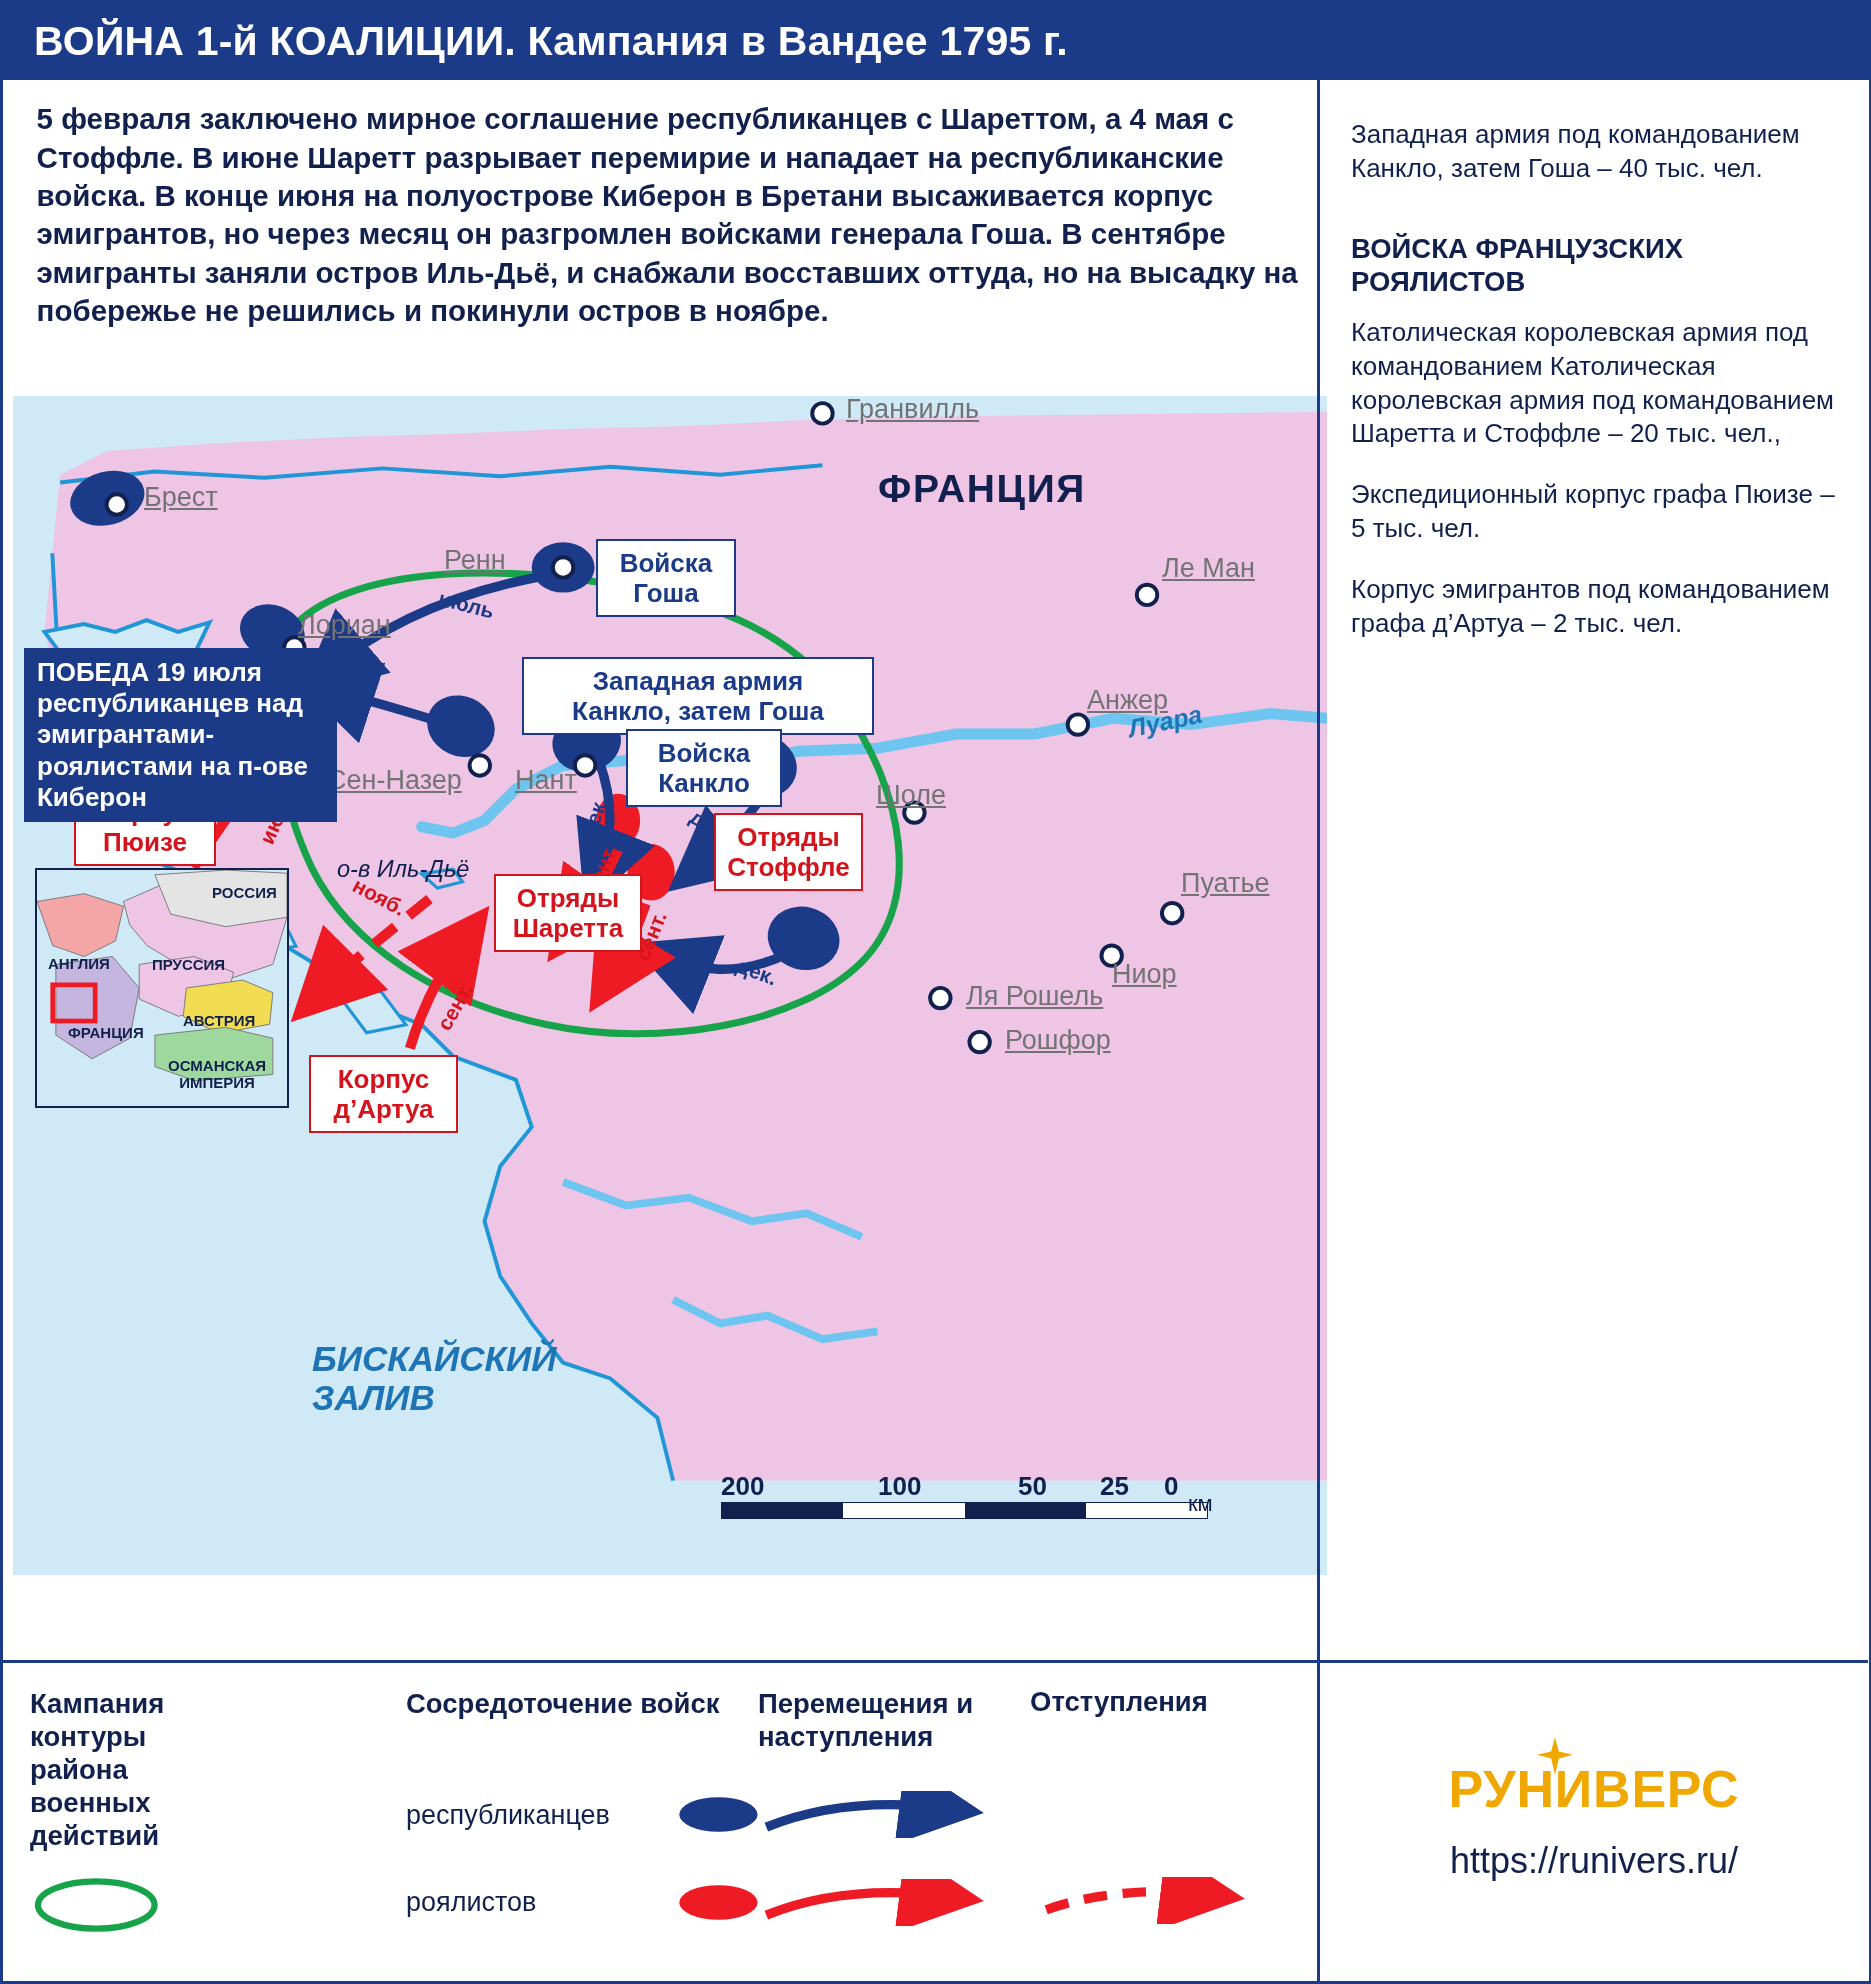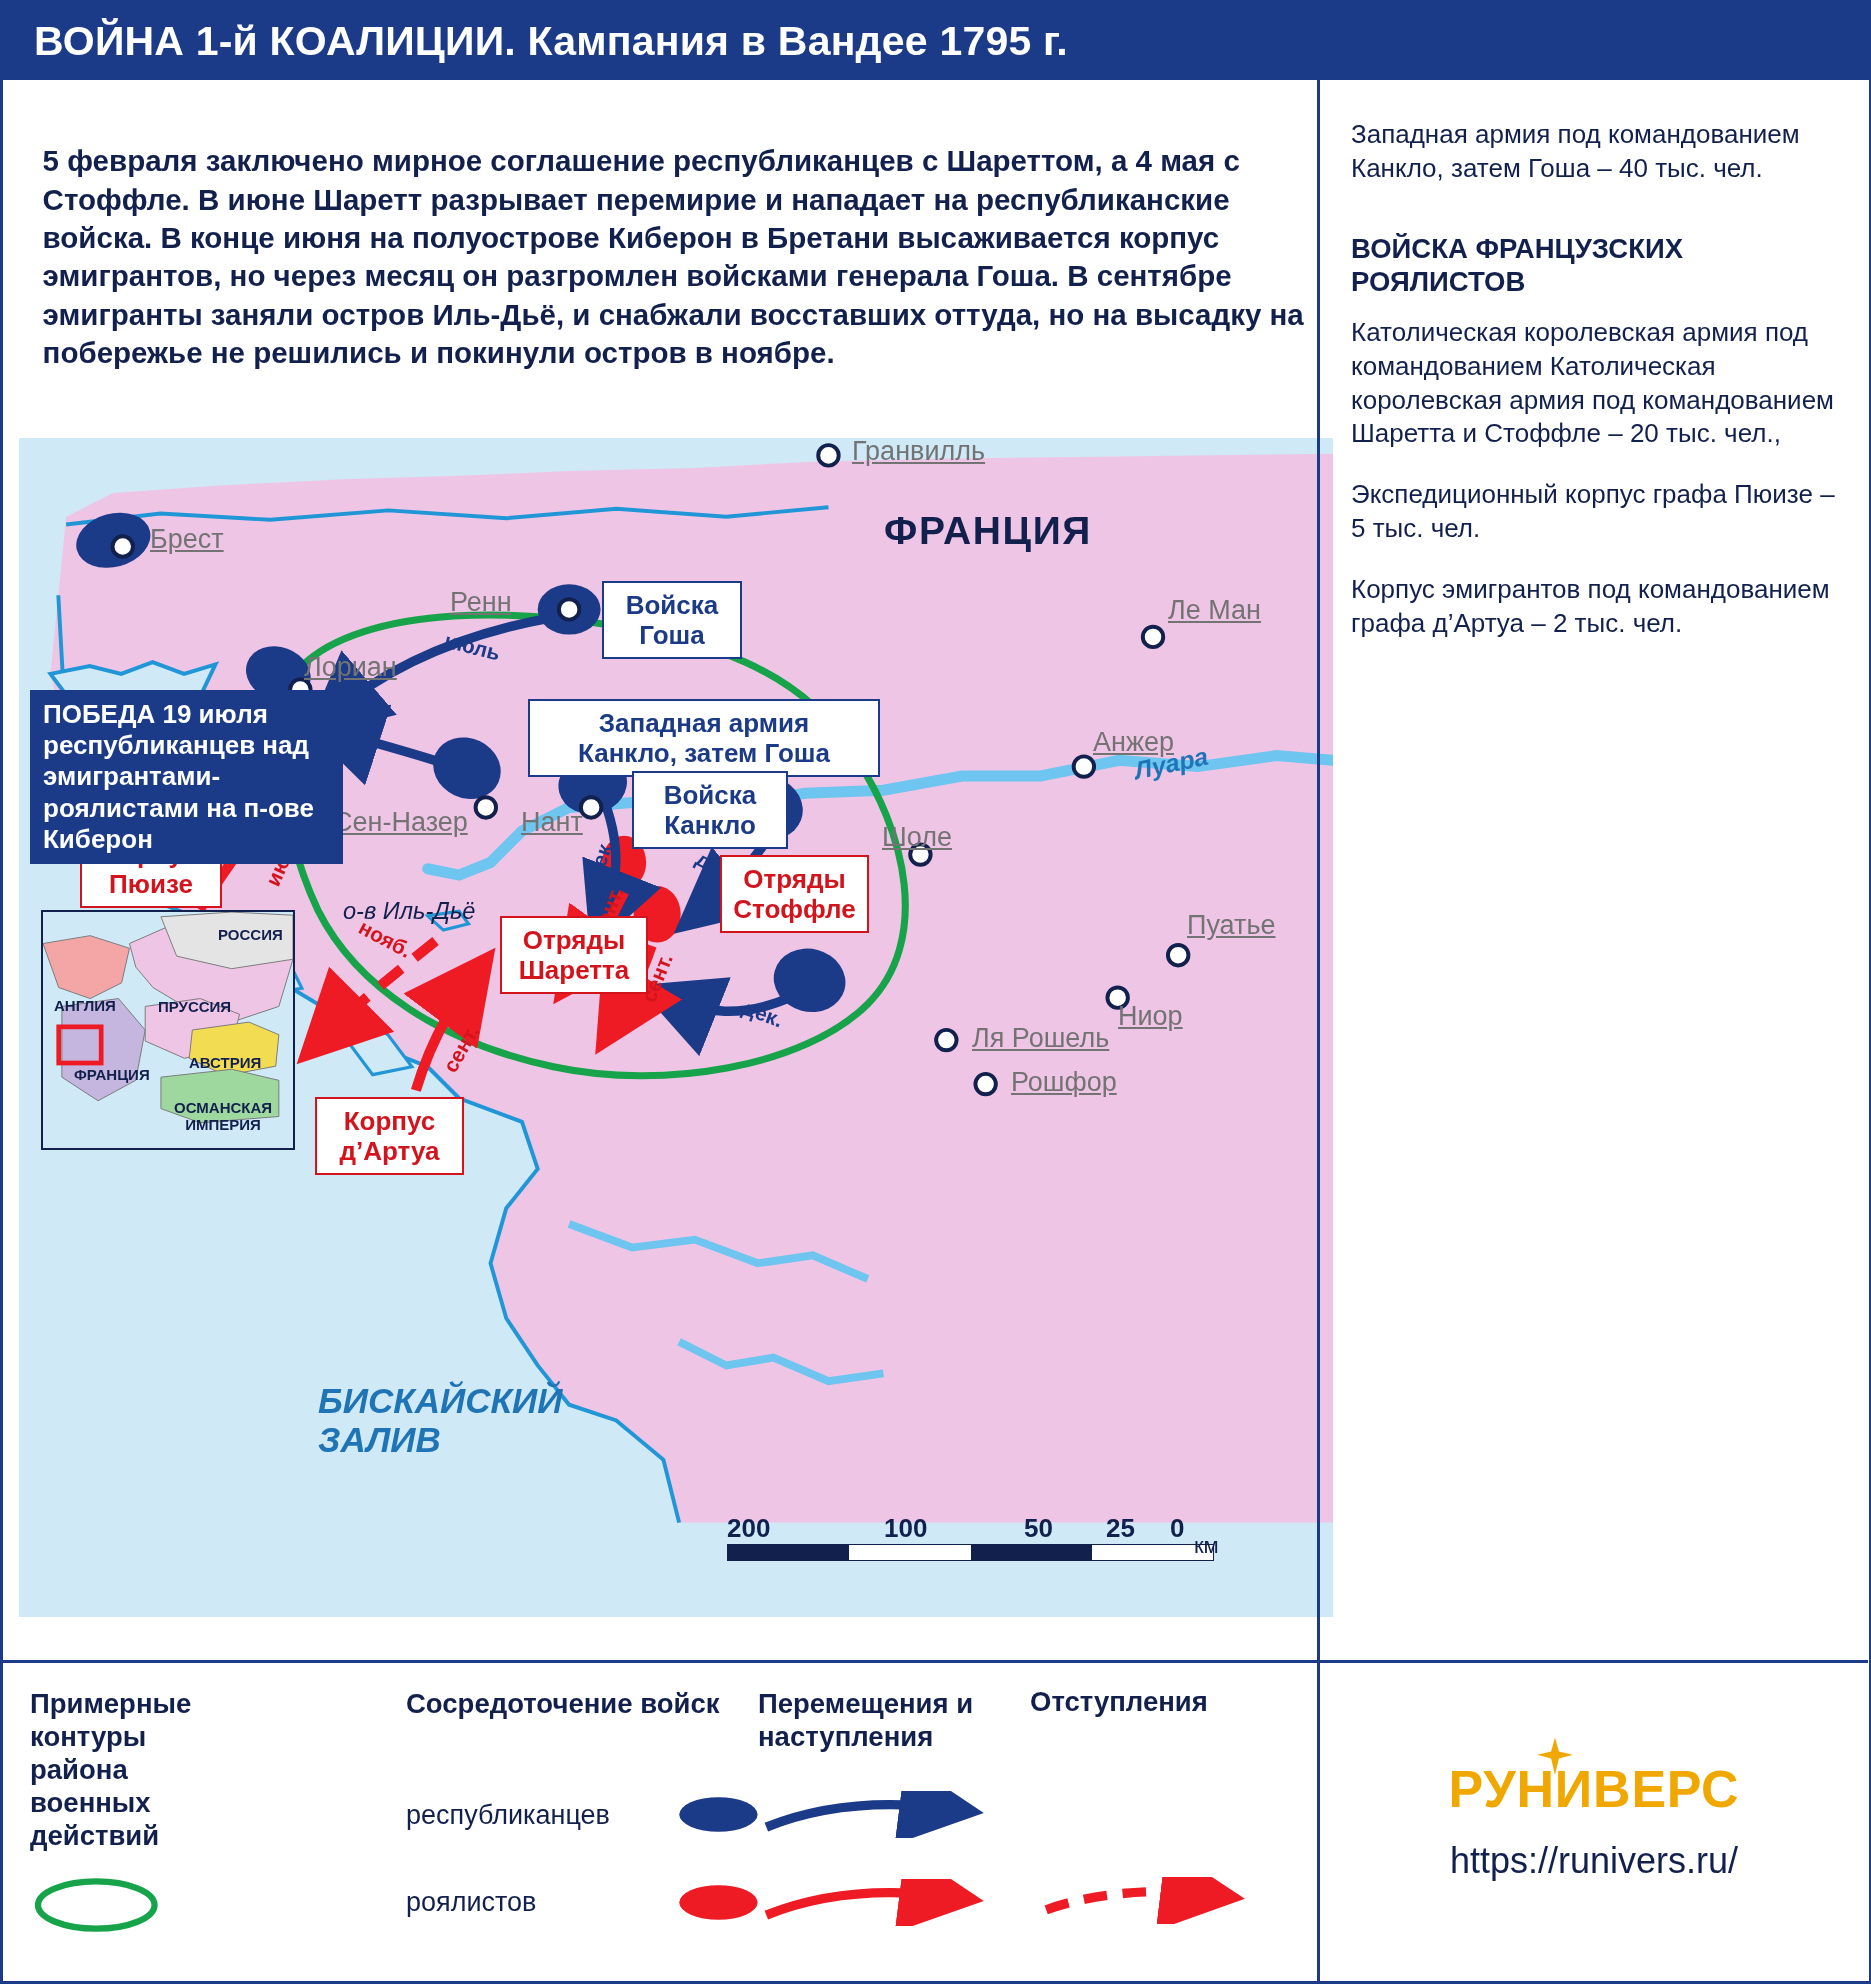--- a/index.html
+++ b/index.html
@@ -40,25 +40,24 @@
   .header-title {
     font-size: 41px;
     font-weight: bold;
     letter-spacing: 0.2px;
     white-space: nowrap;
   }
 
   
   .left-col {
     position: absolute;
-    left: 16px; top: 77px;
+    left: 10px; top: 77px;
     width: 1314px;
     height: 1820px;
     box-sizing: border-box;
-    margin-top: 42px;
   }
   .intro {
     position: absolute;
     left: 0; top: 0;
     width: 1314px;
     padding: 20.4px 23.6px 7.9px 23.6px;
     box-sizing: border-box;
     font-size: 29.5px;
     font-weight: bold;
     line-height: 1.3;
@@ -477,21 +476,21 @@
   <div class="right-col">
     <div class="side-para">Западная армия под командованием Канкло, затем Гоша – 40 тыс. чел.</div>
     <div class="side-heading second">ВОЙСКА ФРАНЦУЗСКИХ РОЯЛИСТОВ</div>
     <div class="side-para">Католическая королевская армия под командованием Католическая королевская армия под командованием Шаретта и Стоффле – 20 тыс. чел.,</div>
     <div class="side-para">Экспедиционный корпус графа Пюизе – 5 тыс. чел.</div>
     <div class="side-para">Корпус эмигрантов под командованием графа д’Артуа – 2 тыс. чел.</div>
   </div>
 
   <div class="legend">
     <div style="position:absolute; left:27px; top:23.6px; width:212px;">
-      <div class="legend-col-title">Примерные контуры района военных действий</div>
+      <div class="legend-col-title">Кампания контуры района военных действий</div>
       <svg width="142" height="63" style="margin-top:20.4px;" viewBox="0 0 180 80">
         <ellipse cx="84" cy="42" rx="74" ry="30" fill="none" stroke="#16a34a" stroke-width="8"></ellipse>
       </svg>
     </div>
 
     <div style="position:absolute; left:403px; top:23.6px; width:338px;">
       <div class="legend-col-title">Сосредоточение войск</div>
       <div class="legend-item-label" style="position:absolute; left:0; top:113px;">республиканцев</div>
       <div class="legend-item-label" style="position:absolute; left:0; top:200px;">роялистов</div>
       <svg width="94" height="47" style="position:absolute; left:267px; top:104px;" viewBox="0 0 120 60">

